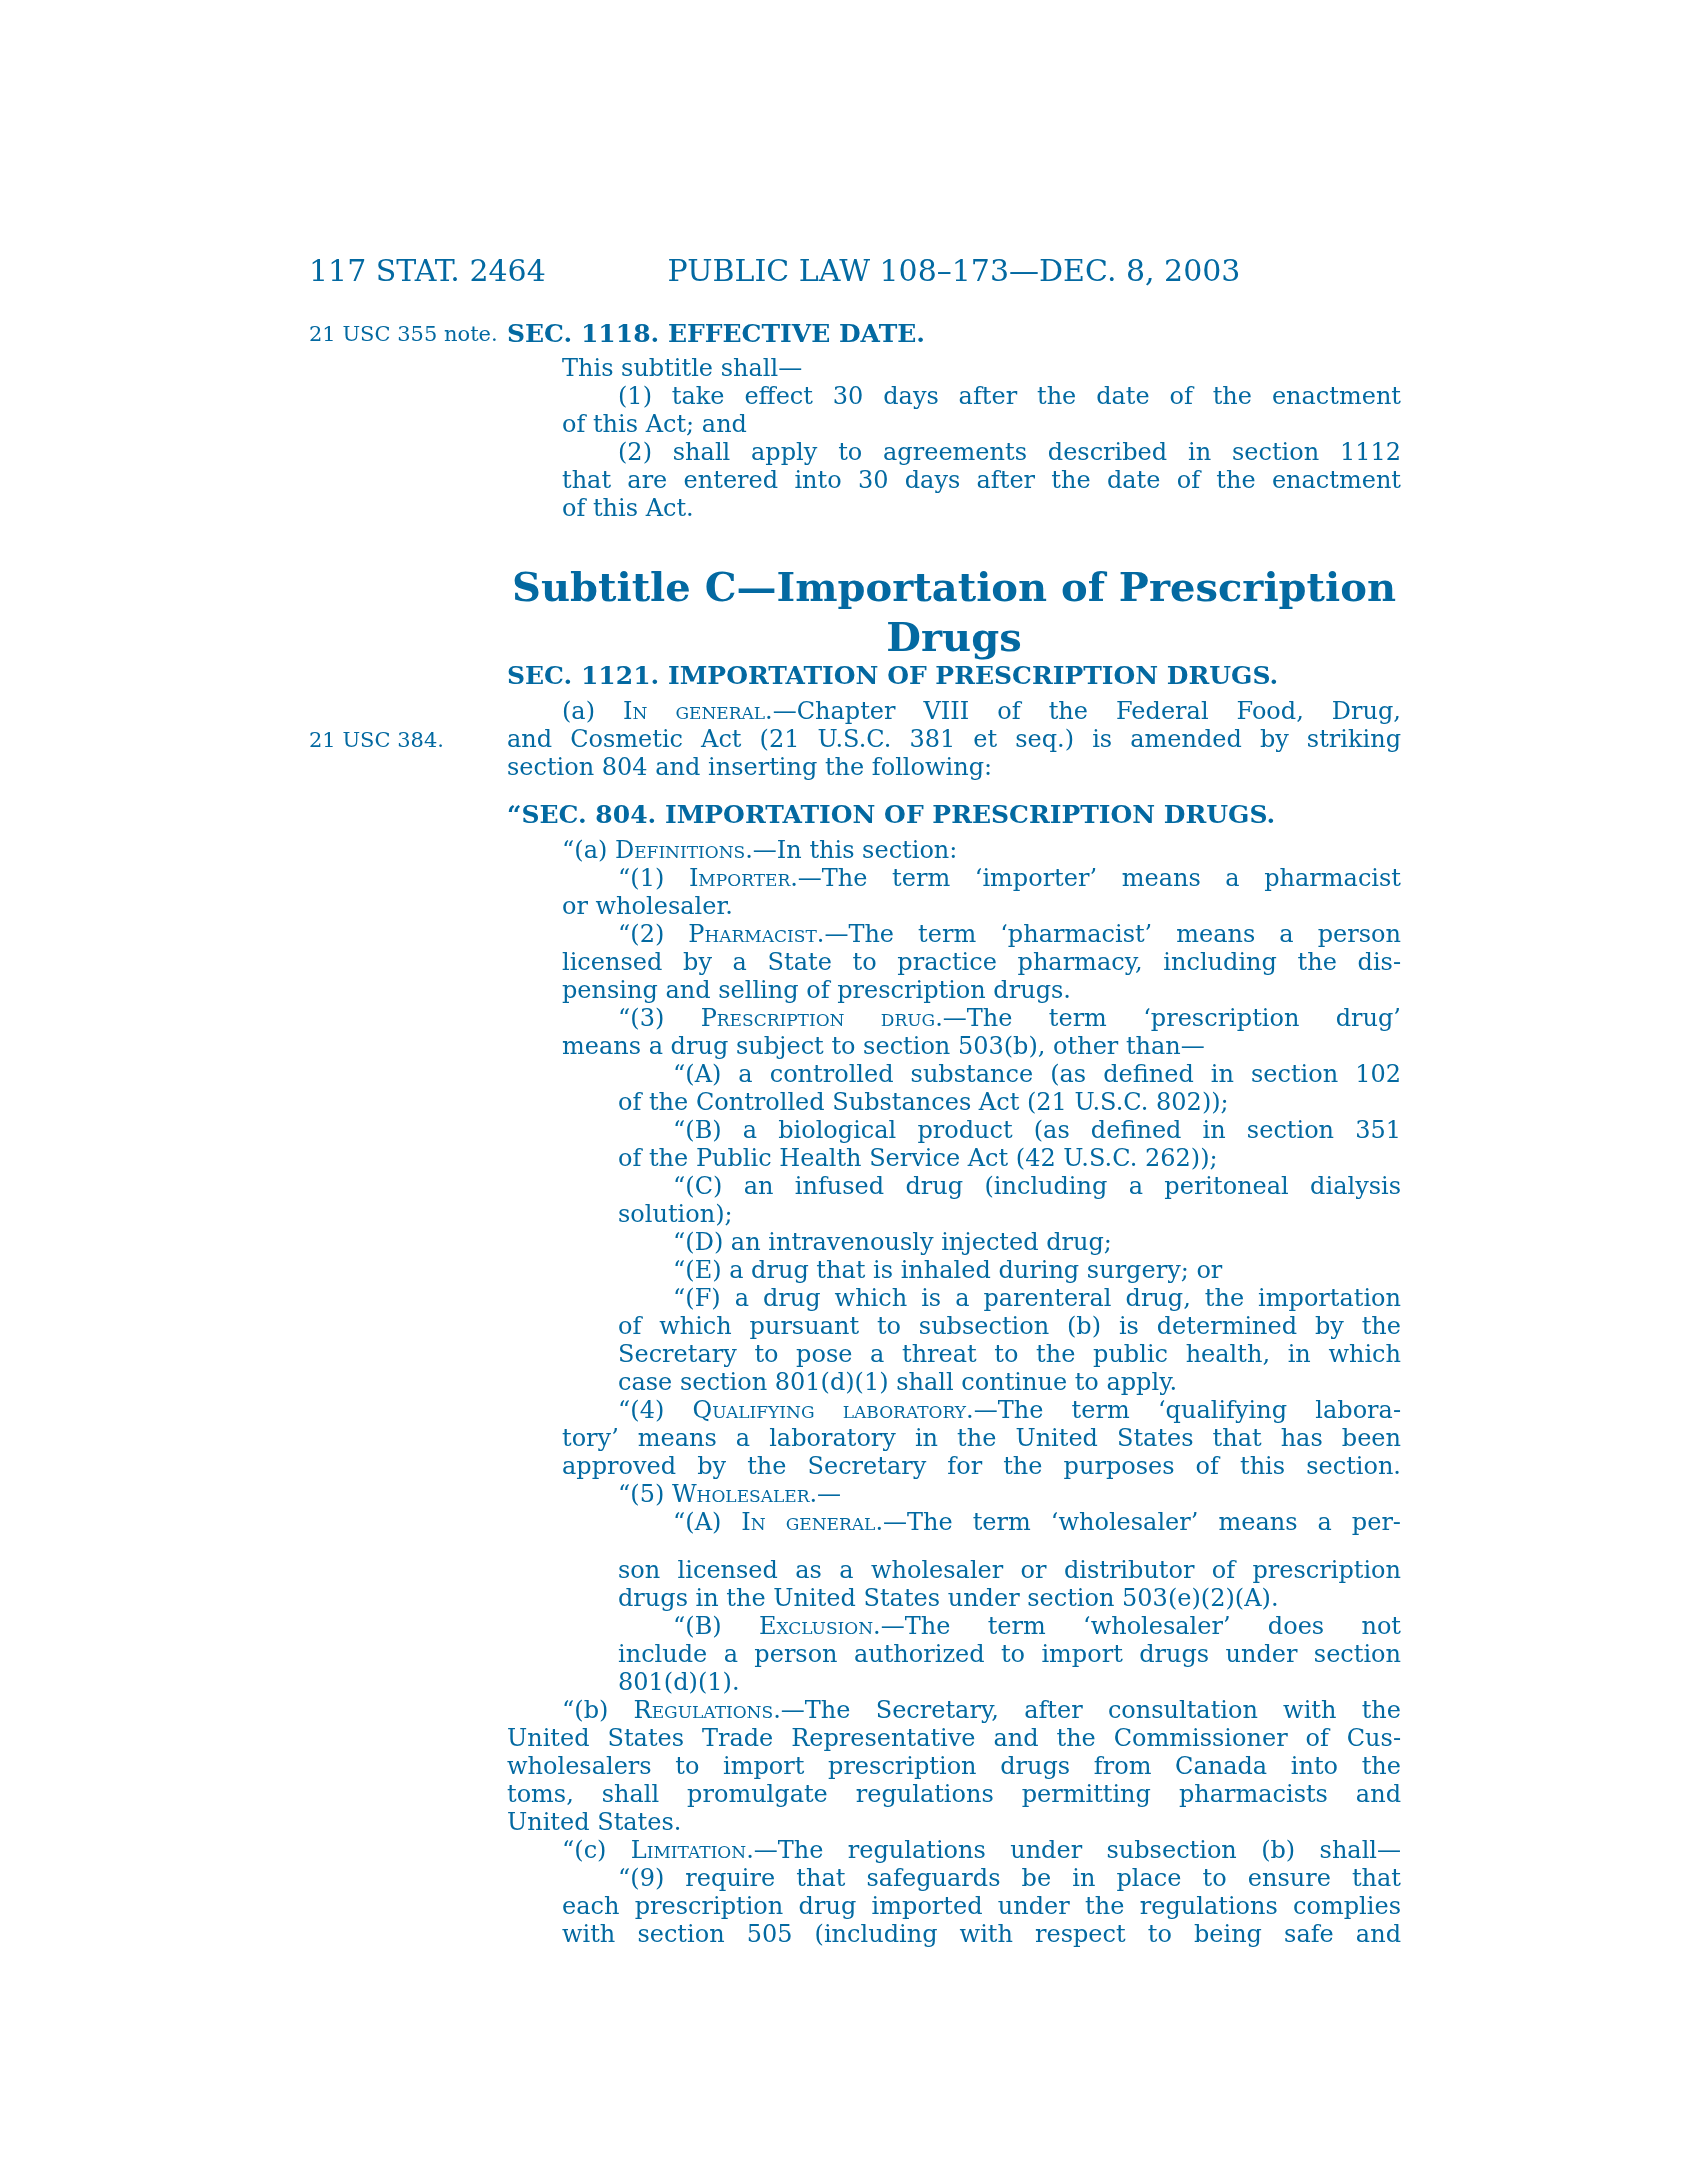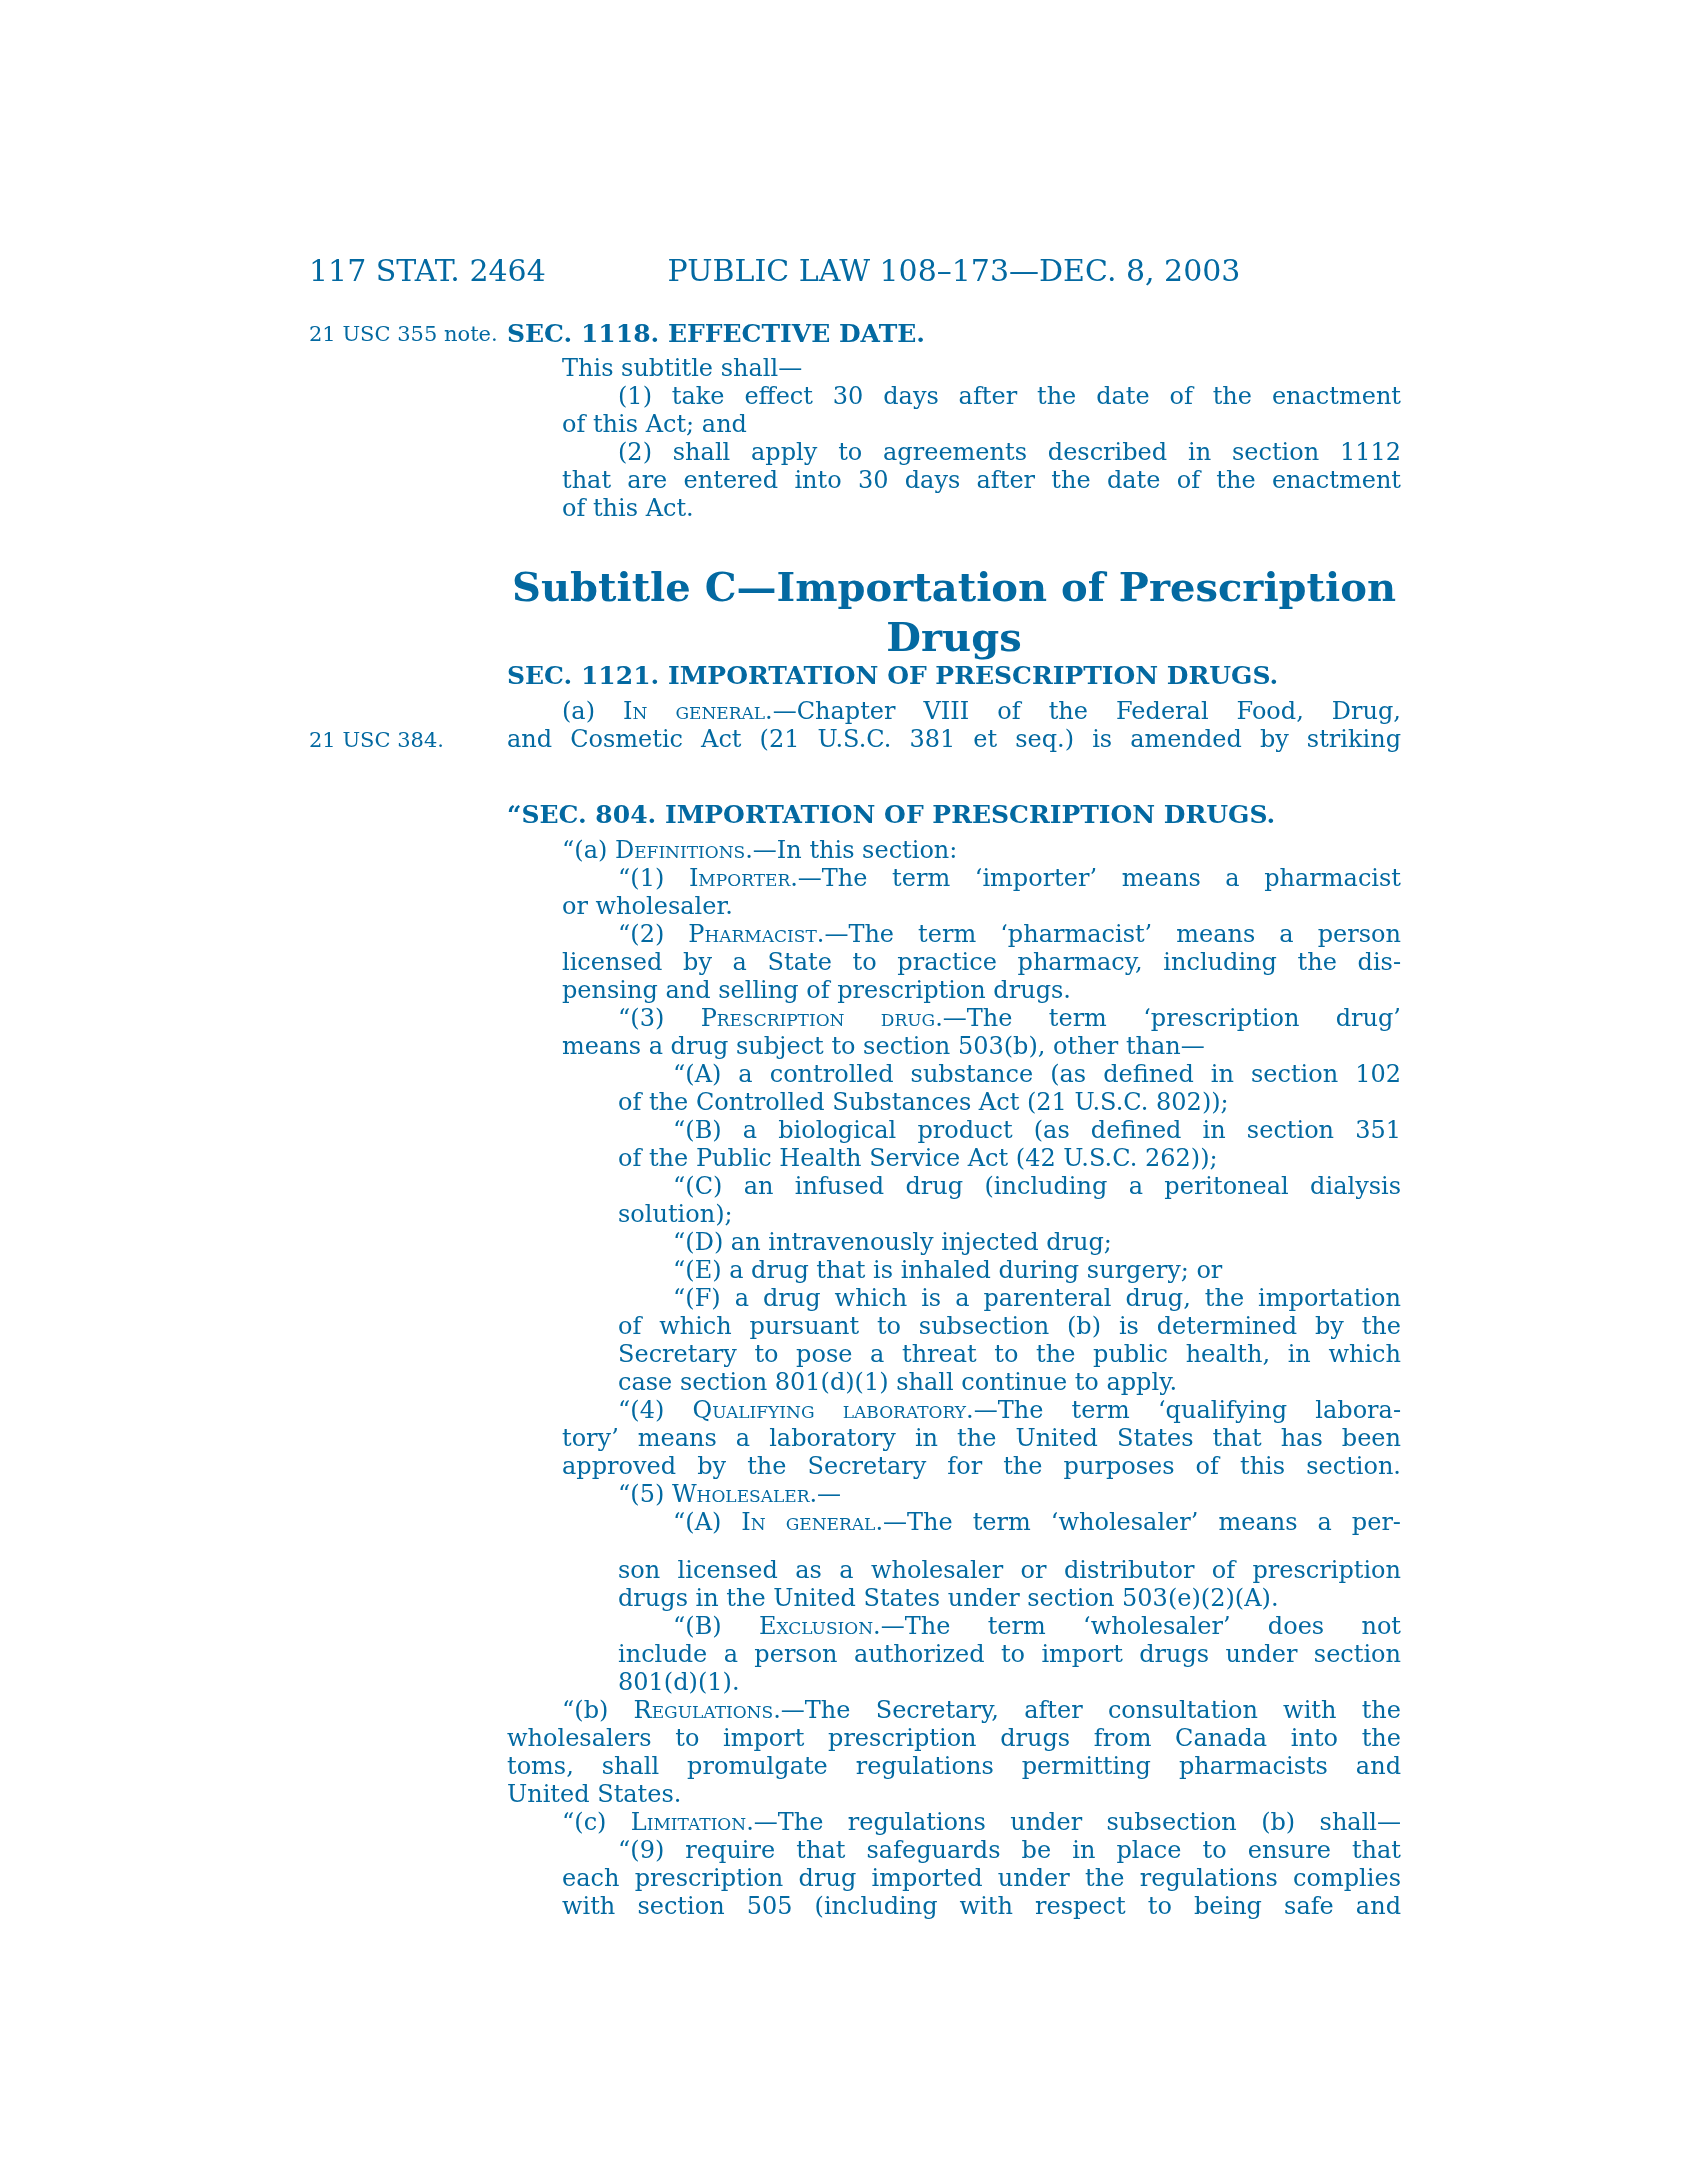--- a/index.html
+++ b/index.html
@@ -39,20 +39,21 @@
         <div class="line last" style="margin-left: 55px; width: 839px;">of this Act.</div>
       </div>
       <div class="block display-heading" style="top: 549px; margin-top: 13px;">
         <div class="dh-line">Subtitle C—Importation of Prescription</div>
         <div class="dh-line">Drugs</div>
       </div>
       <div class="block section-heading" style="top: 661px;">SEC. 1121. IMPORTATION OF PRESCRIPTION DRUGS.</div>
       <div class="block para" style="top: 697px;">
         <div class="line" style="margin-left: 55px; width: 839px;">(a) <span class="sc">In general</span>.—Chapter VIII of the Federal Food, Drug,</div>
         <div class="line" style="margin-left: 0px; width: 894px;">and Cosmetic Act (21 U.S.C. 381 et seq.) is amended by striking</div>
+        <div class="line last" style="margin-left: 0px; width: 894px;">section 804 and inserting the following:</div>
       </div>
       <div class="block section-heading" style="top: 800px;">“SEC. 804. IMPORTATION OF PRESCRIPTION DRUGS.</div>
       <div class="block para" style="top: 836px;">
         <div class="line last" style="margin-left: 55px; width: 839px;">“(a) <span class="sc">Definitions</span>.—In this section:</div>
         <div class="line" style="margin-left: 111px; width: 783px;">“(1) <span class="sc">Importer</span>.—The term ‘importer’ means a pharmacist</div>
         <div class="line last" style="margin-left: 55px; width: 839px;">or wholesaler.</div>
         <div class="line" style="margin-left: 111px; width: 783px;">“(2) <span class="sc">Pharmacist</span>.—The term ‘pharmacist’ means a person</div>
         <div class="line" style="margin-left: 55px; width: 839px;">licensed by a State to practice pharmacy, including the dis-</div>
         <div class="line last" style="margin-left: 55px; width: 839px;">pensing and selling of prescription drugs.</div>
         <div class="line" style="margin-left: 111px; width: 783px;">“(3) <span class="sc">Prescription drug</span>.—The term ‘prescription drug’</div>
@@ -73,20 +74,21 @@
         <div class="line" style="margin-left: 55px; width: 839px;">tory’ means a laboratory in the United States that has been</div>
         <div class="line" style="margin-left: 55px; width: 839px;">approved by the Secretary for the purposes of this section.</div>
         <div class="line last" style="margin-left: 111px; width: 783px;">“(5) <span class="sc">Wholesaler</span>.—</div>
         <div class="line" style="margin-left: 166px; width: 728px;">“(A) <span class="sc">In general</span>.—The term ‘wholesaler’ means a per-</div>
         <div class="line" style="margin-left: 111px; width: 783px; margin-top: 20px;">son licensed as a wholesaler or distributor of prescription</div>
         <div class="line last" style="margin-left: 111px; width: 783px;">drugs in the United States under section 503(e)(2)(A).</div>
         <div class="line" style="margin-left: 166px; width: 728px;">“(B) <span class="sc">Exclusion</span>.—The term ‘wholesaler’ does not</div>
         <div class="line" style="margin-left: 111px; width: 783px;">include a person authorized to import drugs under section</div>
         <div class="line last" style="margin-left: 111px; width: 783px;">801(d)(1).</div>
         <div class="line" style="margin-left: 55px; width: 839px;">“(b) <span class="sc">Regulations</span>.—The Secretary, after consultation with the</div>
+        <div class="line" style="margin-left: 0px; width: 894px;">United States Trade Representative and the Commissioner of Cus-</div>
         <div class="line" style="margin-left: 0px; width: 894px;">wholesalers to import prescription drugs from Canada into the</div>
         <div class="line" style="margin-left: 0px; width: 894px;">toms, shall promulgate regulations permitting pharmacists and</div>
         <div class="line last" style="margin-left: 0px; width: 894px;">United States.</div>
         <div class="line" style="margin-left: 55px; width: 839px;">“(c) <span class="sc">Limitation</span>.—The regulations under subsection (b) shall—</div>
         <div class="line" style="margin-left: 111px; width: 783px;">“(9) require that safeguards be in place to ensure that</div>
         <div class="line" style="margin-left: 55px; width: 839px;">each prescription drug imported under the regulations complies</div>
         <div class="line" style="margin-left: 55px; width: 839px;">with section 505 (including with respect to being safe and</div>
       </div>
     </div>
   <div id="margin-notes">

